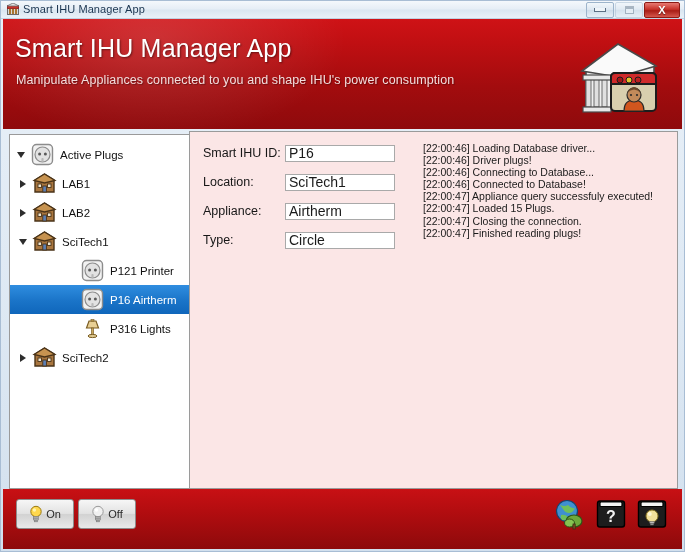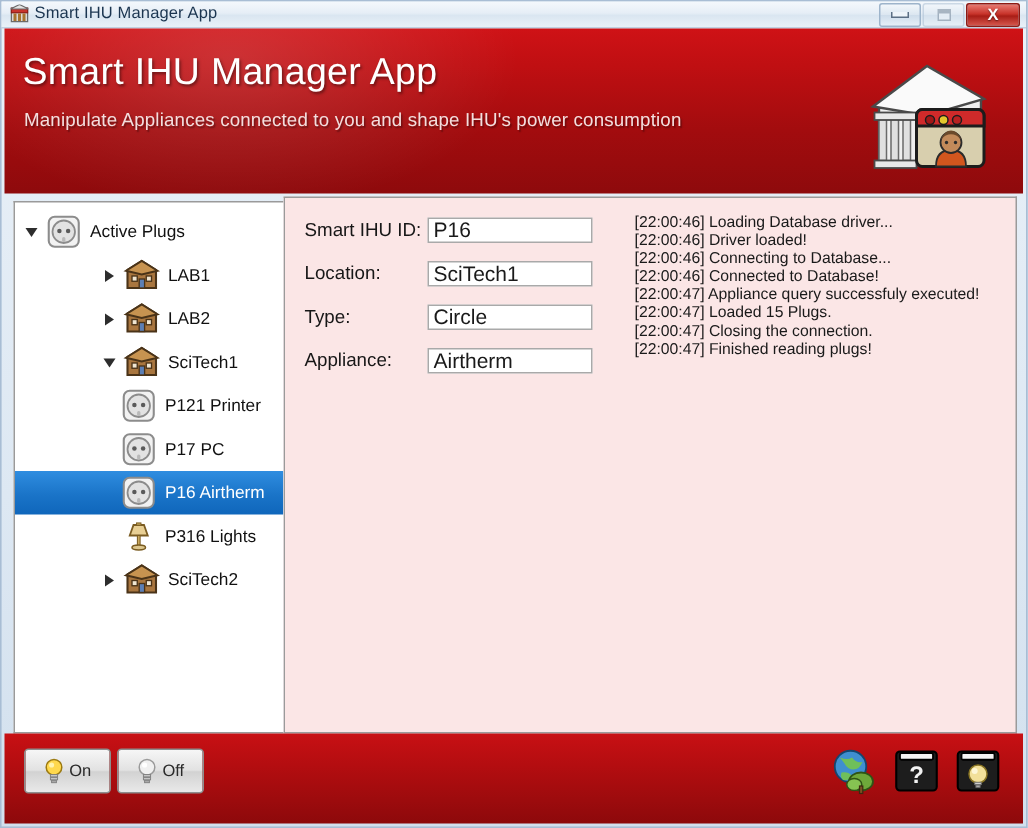--- a/index.html
+++ b/index.html
@@ -93,21 +93,21 @@
   .twist{
     width:14px;height:14px;flex:0 0 14px;margin-right:2px;
     display:flex;align-items:center;justify-content:center;
   }
   .twist i{display:block;width:0;height:0;}
   .twist.closed i{border-left:6px solid #2d2d2d;border-top:4px solid transparent;border-bottom:4px solid transparent;}
   .twist.open i{border-top:6px solid #2d2d2d;border-left:4px solid transparent;border-right:4px solid transparent;}
   .ticon{width:25px;height:25px;flex:0 0 25px;margin-right:5px;}
   .tlabel{font-size:11.5px;color:#111;white-space:nowrap;}
   .ind1{padding-left:4px;}
-  .ind2{padding-left:32px;margin-left:24px;}
+  .ind2{padding-left:6px;}
   .ind3{padding-left:54px;}
 
   
   .form{position:absolute;left:14px;top:9px;}
   .frow{display:flex;align-items:center;height:24px;margin-bottom:5px;}
   .flabel{width:82px;font-size:12.5px;color:#171717;}
   .finput{
     width:110px;height:17px;background:#ffffff;border:1px solid #a9a9a9;
     font-family:"Liberation Sans",sans-serif;font-size:14px;color:#1a1a1a;
     padding:0 3px;box-sizing:border-box;line-height:15px;
@@ -259,41 +259,30 @@
         <svg class="ticon" viewBox="0 0 25 25">
           <rect x="2.5" y="2.5" width="20" height="20" rx="4" fill="#f2f2f2" stroke="#8c8c8c" stroke-width="1.4"></rect>
           <circle cx="12.5" cy="12.5" r="7.5" fill="#e2e2e2" stroke="#8c8c8c" stroke-width="1.2"></circle>
           <circle cx="9.6" cy="12" r="1.5" fill="#5a5a5a"></circle>
           <circle cx="15.4" cy="12" r="1.5" fill="#5a5a5a"></circle>
           <rect x="11.4" y="16" width="2.2" height="3.4" rx="1" fill="#b9b9b9"></rect>
         </svg>
         <span class="tlabel">P121 Printer</span>
       </div>
 
-      <div class="tnode ind3">
+
+      <div class="tnode ind3 sel">
         <span class="twist"></span>
         <svg class="ticon" viewBox="0 0 25 25">
           <rect x="2.5" y="2.5" width="20" height="20" rx="4" fill="#f2f2f2" stroke="#8c8c8c" stroke-width="1.4"></rect>
           <circle cx="12.5" cy="12.5" r="7.5" fill="#e2e2e2" stroke="#8c8c8c" stroke-width="1.2"></circle>
           <circle cx="9.6" cy="12" r="1.5" fill="#5a5a5a"></circle>
           <circle cx="15.4" cy="12" r="1.5" fill="#5a5a5a"></circle>
           <rect x="11.4" y="16" width="2.2" height="3.4" rx="1" fill="#b9b9b9"></rect>
         </svg>
-        <span class="tlabel">P17 PC</span>
-      </div>
-
-      <div class="tnode ind3 sel">
-        <span class="twist"></span>
-        <svg class="ticon" viewBox="0 0 25 25">
-          <rect x="2.5" y="2.5" width="20" height="20" rx="4" fill="#f2f2f2" stroke="#8c8c8c" stroke-width="1.4"></rect>
-          <circle cx="12.5" cy="12.5" r="7.5" fill="#e2e2e2" stroke="#8c8c8c" stroke-width="1.2"></circle>
-          <circle cx="9.6" cy="12" r="1.5" fill="#5a5a5a"></circle>
-          <circle cx="15.4" cy="12" r="1.5" fill="#5a5a5a"></circle>
-          <rect x="11.4" y="16" width="2.2" height="3.4" rx="1" fill="#b9b9b9"></rect>
-        </svg>
         <span class="tlabel">P16 Airtherm</span>
       </div>
 
       <div class="tnode ind3">
         <span class="twist"></span>
         <svg class="ticon" viewBox="0 0 25 25">
           <path d="M6.5 12 L9 5 L16 5 L18.5 12 Z" fill="#e8cf94" stroke="#7a5c22" stroke-width="1.2"></path>
           <rect x="11.6" y="12" width="1.8" height="7" fill="#c9a85e" stroke="#7a5c22" stroke-width="0.7"></rect>
           <ellipse cx="12.5" cy="20" rx="4.5" ry="1.6" fill="#ddc78e" stroke="#7a5c22" stroke-width="1"></ellipse>
           <rect x="11" y="3.6" width="3" height="1.6" fill="#b89a52" stroke="#7a5c22" stroke-width="0.6"></rect>
@@ -323,32 +312,32 @@
     <div class="form">
       <div class="frow">
         <span class="flabel">Smart IHU ID:</span>
         <input class="finput" type="text" value="P16" style="">
       </div>
       <div class="frow">
         <span class="flabel">Location:</span>
         <input class="finput" type="text" value="SciTech1" style="">
       </div>
       <div class="frow">
+        <span class="flabel">Appliance:</span>
+        <input class="finput" type="text" value="Airtherm" style="">
+      </div>
+      <div class="frow">
         <span class="flabel">Type:</span>
         <input class="finput" type="text" value="Circle" style="">
       </div>
-      <div class="frow">
-        <span class="flabel">Appliance:</span>
-        <input class="finput" type="text" value="Airtherm" style="">
-      </div>
     </div>
 
     <div class="log">
       <div>[22:00:46] Loading Database driver...</div>
-      <div>[22:00:46] Driver loaded!</div>
+      <div>[22:00:46] Driver plugs!</div>
       <div>[22:00:46] Connecting to Database...</div>
       <div>[22:00:46] Connected to Database!</div>
       <div>[22:00:47] Appliance query successfuly executed!</div>
       <div>[22:00:47] Loaded 15 Plugs.</div>
       <div>[22:00:47] Closing the connection.</div>
       <div>[22:00:47] Finished reading plugs!</div>
     </div>
 
   </div>
 

